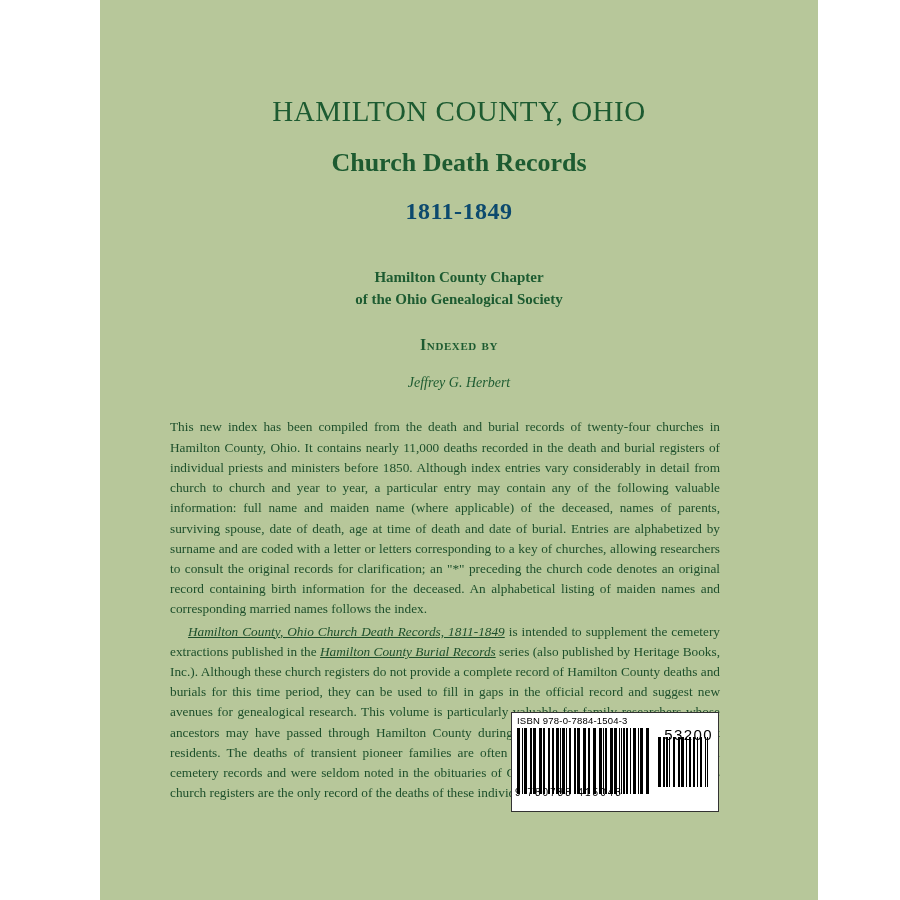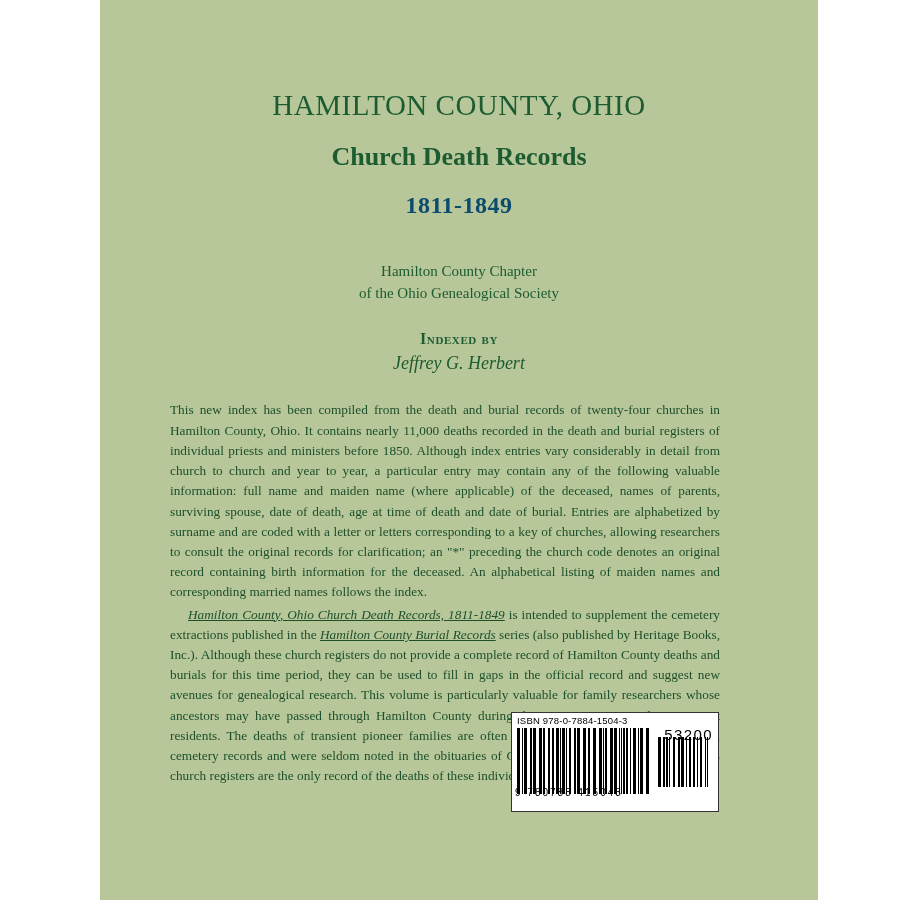--- a/index.html
+++ b/index.html
@@ -32,21 +32,21 @@
   .title-block {
     text-align: center;
     color: #1e5a32;
     padding-top: 88px;
   }
   .main-title {
     font-size: 29px;
     letter-spacing: 0.5px;
     font-weight: normal;
     color: #1d5b31;
-    margin: 0;
+    margin: 6px;
     line-height: 1.2;
   }
   .sub-title {
     font-size: 26px;
     color: #1d5b31;
     margin: 18px 0 0 0;
     line-height: 1.2;
     font-weight: bold;
   }
   .date-range {
@@ -54,37 +54,37 @@
     font-weight: bold;
     color: #0c4a6e;
     margin: 20px 0 0 0;
     letter-spacing: 0.5px;
   }
   .org-block {
     text-align: center;
     color: #1d5b31;
     margin-top: 42px;
     font-size: 15px;
-    font-weight: normal;
+    font-weight: bold;
     line-height: 1.45;
   }
   .indexed-label {
     text-align: center;
     color: #1d5b31;
     margin-top: 26px;
     font-size: 16px;
     font-variant: small-caps;
     font-weight: bold;
     letter-spacing: 0.6px;
   }
   .indexer-name {
     text-align: center;
     color: #1d5b31;
-    margin-top: 5px;
-    font-size: 18px;
+    margin-top: 21px;
+    font-size: 14px;
     font-style: italic;
   }
   .body-text {
     margin: 26px 98px 0 70px;
     color: #1d4f2b;
     font-size: 13.3px;
     line-height: 1.52;
     text-align: justify;
   }
   .body-text p {

